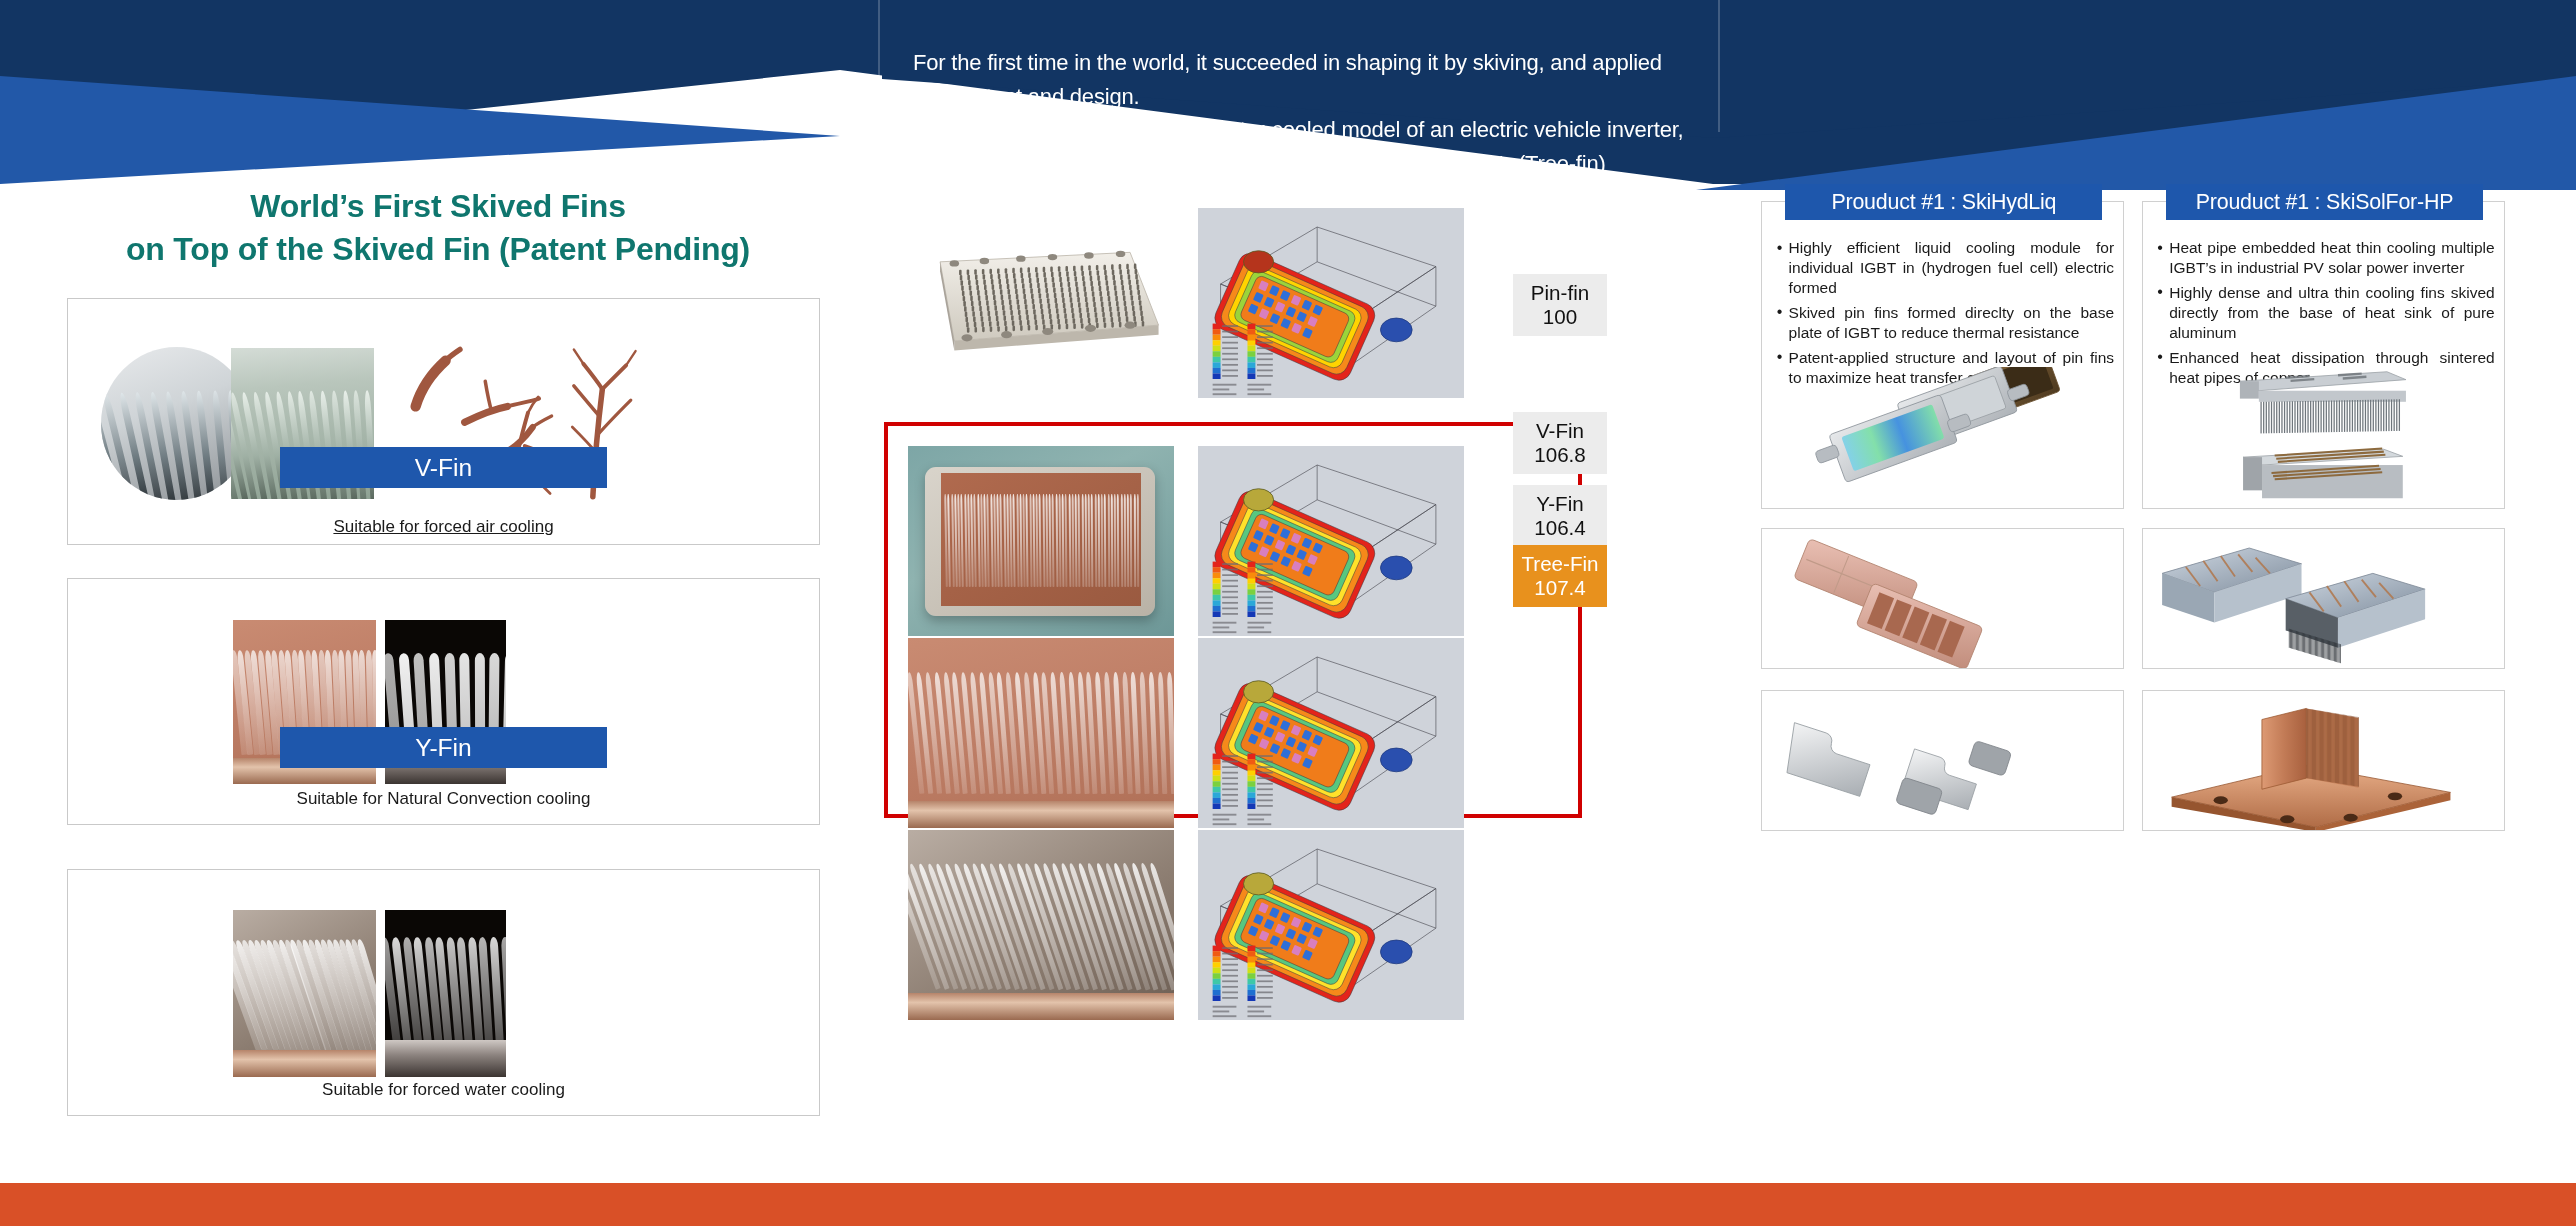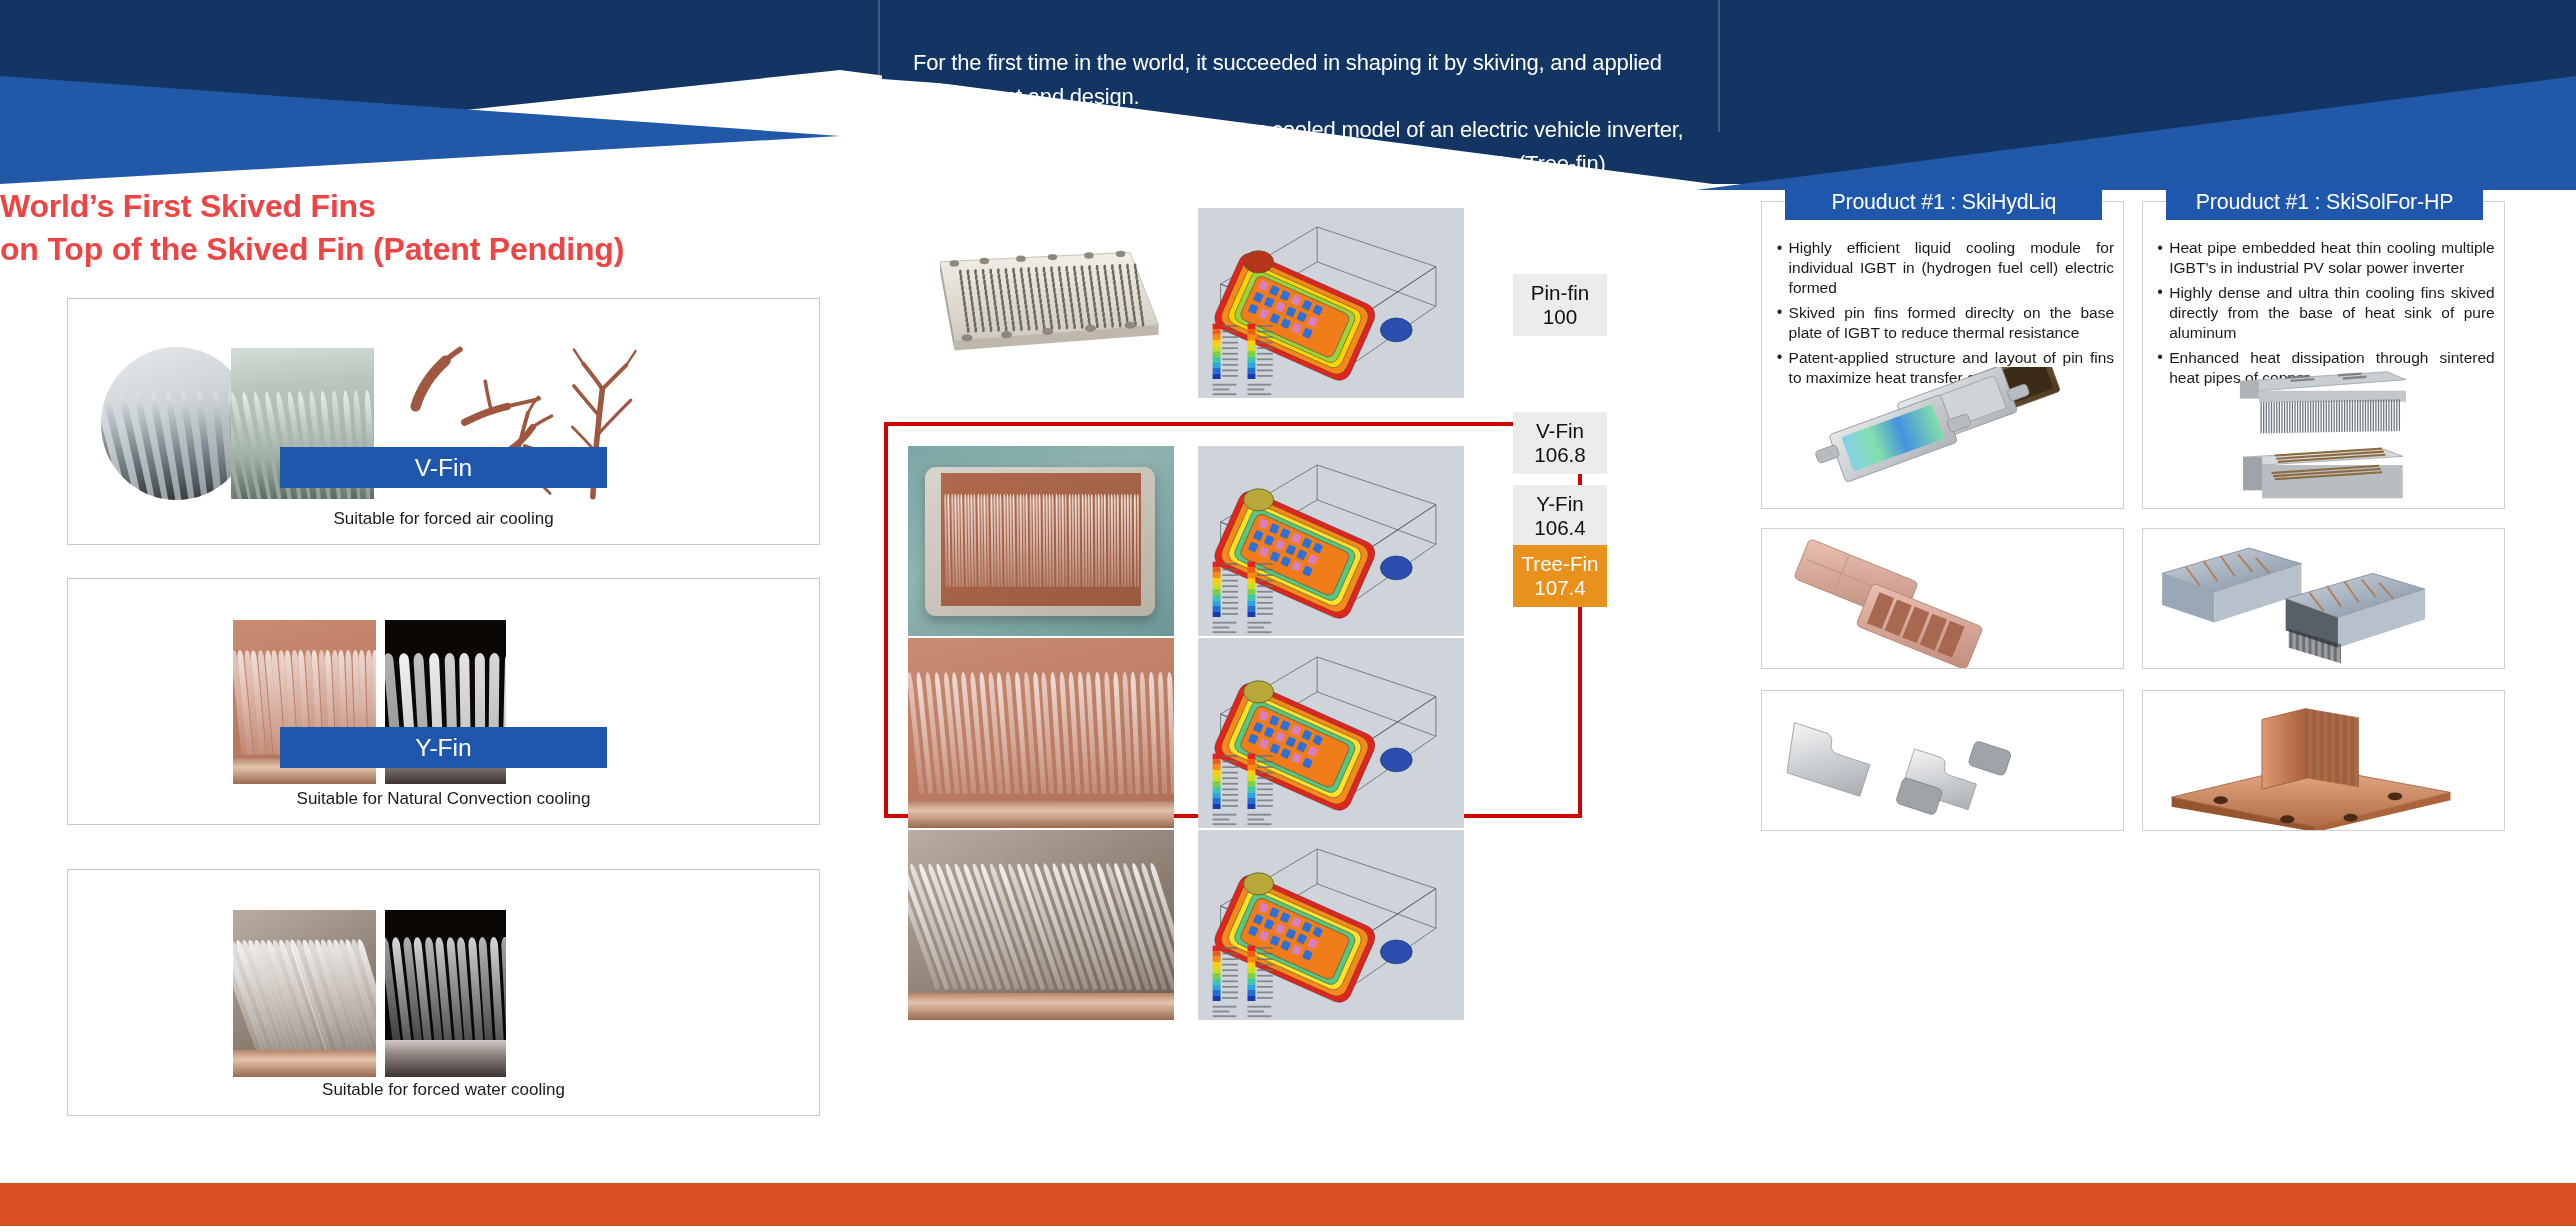--- a/index.html
+++ b/index.html
@@ -50,21 +50,21 @@
 
   
   .footer-bar {
     position: absolute; left: 0; bottom: 6.3px; width: 2576px; height: 43px;
     background: #d95027;
   }
 
   
   .left-col { position: absolute; left: 0; top: 171px; width: 876px; height: 1007px; }
   .main-title {
-    color: #ef4444; font-weight: bold;
+    text-align: center; color: #0f766e; font-weight: bold;
     font-size: 32px; line-height: 1.32; margin-top: 14.3px;
     letter-spacing: -0.2px;
     white-space: pre-line;
   }
 
   .fin-card {
     position: absolute; left: 67px; width: 753px;
     border: 0.8px solid #c9c9c9; background: #fff;
   }
   .fin-card.c1 { top: 127px; height: 247px; }
@@ -77,21 +77,21 @@
     text-align: center; letter-spacing: 0px; z-index: 4;
   }
   .fin-badge.b1 { top: 276px; }
   .fin-badge.b2 { top: 556px; }
   .fin-badge.b3 { top: 847px; }
 
   .fin-caption {
     position: absolute; width: 753px; left: 67px; text-align: center;
     font-size: 17px; color: #1a1a1a;
   }
-  .fin-caption.p1 { top: 338px; }
+  .fin-caption.p1 { top: 346px; text-decoration: underline; }
   .fin-caption.p2 { top: 618px; }
   .fin-caption.p3 { top: 909px; }
 
   .fin-imgs { position: absolute; left: 0; top: 0; width: 753px; height: 247px; }
 
   
   .vf-oval {
     position: absolute; left: 33px; top: 48px; width: 151px; height: 153px;
     border-radius: 50%; overflow: hidden;
     background: linear-gradient(160deg,#e8eaec 0%,#cfd4d7 40%,#8b9094 100%);

